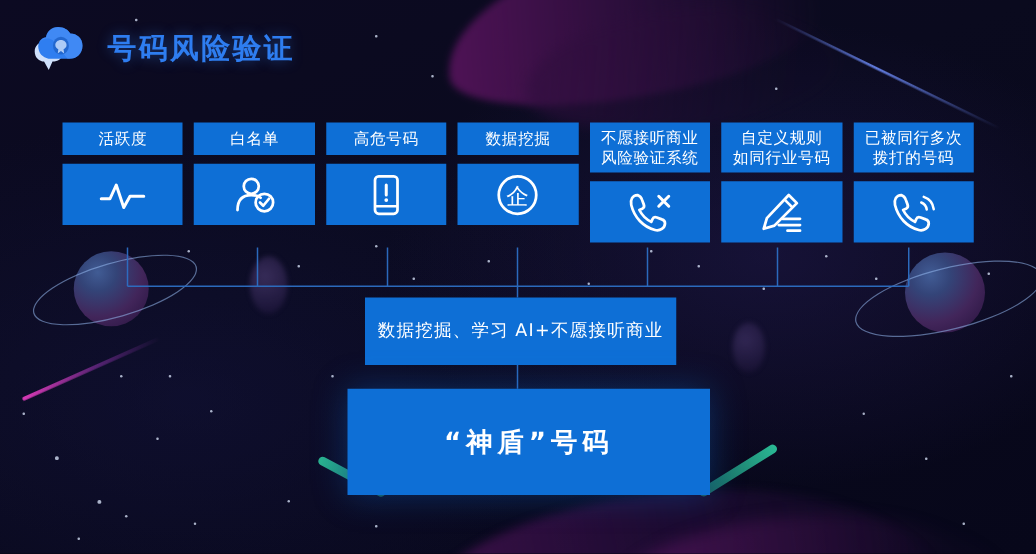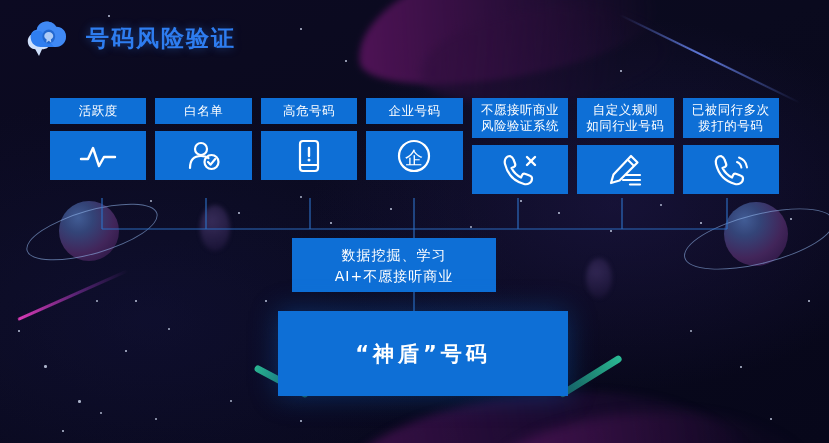--- a/index.html
+++ b/index.html
@@ -194,24 +194,24 @@
     display: flex;
     align-items: center;
     justify-content: center;
   }
   .pillar-icon svg { display: block; }
 
   
   .mid-box {
     position: absolute;
     left: 292px; top: 238px;
-    width: 204px; height: 54px;
+    width: 249px; height: 54px;
     background: #0e6fd6;
     display: flex;
-    flex-direction: column;
+    flex-direction: row;
     align-items: center;
     justify-content: center;
     gap: 5px;
   }
   .mid-box div {
     font-size: 14px;
     line-height: 16px;
     letter-spacing: 1px;
     color: #ffffff;
   }
@@ -362,21 +362,21 @@
           <rect x="4" y="2" width="18" height="30" rx="3" ry="3" fill="none" stroke="#fff" stroke-width="2.2"></rect>
           <line x1="4" y1="26" x2="22" y2="26" stroke="#fff" stroke-width="2"></line>
           <line x1="13" y1="9" x2="13" y2="17" stroke="#fff" stroke-width="2.4" stroke-linecap="round"></line>
           <circle cx="13" cy="21" r="1.5" fill="#fff"></circle>
         </svg>
       </div>
     </div>
 
     <div class="pillar">
       <div class="pillar-label">
-        <span class="l">企业号码</span>
+        <span class="l">数据挖掘</span>
       </div>
       <div class="pillar-icon">
         <svg width="36" height="36" viewBox="0 0 36 36">
           <circle cx="18" cy="18" r="15" fill="none" stroke="#fff" stroke-width="2.2"></circle>
           <text x="18" y="25.5" font-size="18" font-family="DejaVu Sans, sans-serif" fill="#fff" text-anchor="middle">企</text>
         </svg>
       </div>
     </div>
 
     <div class="pillar">

